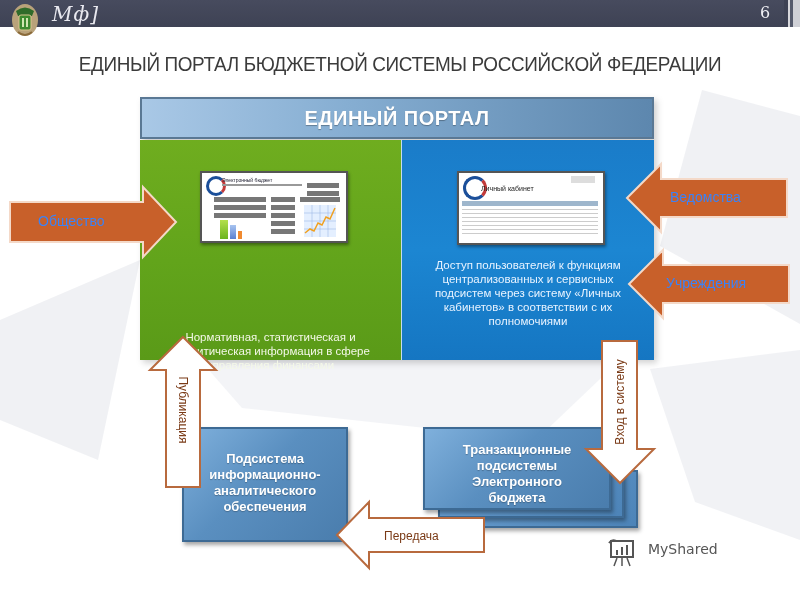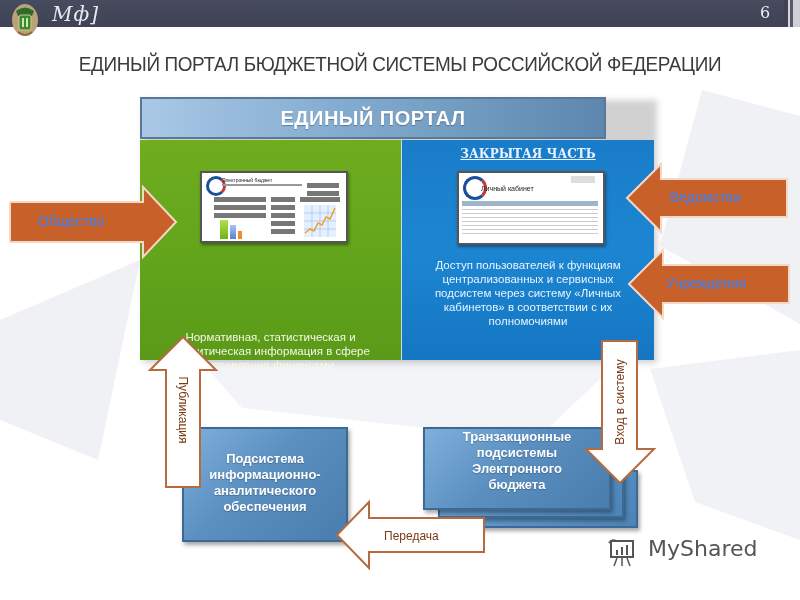--- a/index.html
+++ b/index.html
@@ -31,21 +31,21 @@
       left: 0; top: 50px; width: 800px; text-align: center;
       color: #3b3b3b; font-size: 21px; line-height: 28px; letter-spacing: -0.4px;
       transform: scaleX(0.9); transform-origin: 400px 0;
     }
     
     .facet { background: #eef0f3; opacity: 0.9; }
 
     
     .portal-shadow { left: 143px; top: 100px; width: 514px; height: 263px; background: rgba(0,0,0,0.18); filter: blur(3px); }
     .portal-header {
-      left: 140px; top: 97px; width: 466px; height: 42px; box-sizing: border-box;
+      left: 140px; top: 97px; width: 514px; height: 42px; box-sizing: border-box;
       background: linear-gradient(90deg, #a9c8e6 0%, #86aed2 40%, #5d87ae 100%);
       border: 2px solid #5a7894; color: #fff; text-align: center;
       font-weight: bold; font-size: 20px; line-height: 38px; letter-spacing: 0.5px;
       text-shadow: 0 1px 1px rgba(0,0,0,0.3);
     }
     .open-part {
       left: 140px; top: 140px; width: 261px; height: 220px;
       background: linear-gradient(180deg, #6fad1f 0%, #62a41b 55%, #5a9a18 100%);
     }
     .closed-part {
@@ -95,21 +95,21 @@
       box-shadow: 2px 3px 4px rgba(0,0,0,0.35);
       text-shadow: 0 1px 1px rgba(0,0,0,0.25);
     }
     .subsystem-back {
       position: absolute; box-sizing: border-box;
       background: linear-gradient(135deg, #6aa0d2 0%, #4d84b8 100%);
       border: 2px solid #3d6a94;
       box-shadow: 2px 3px 4px rgba(0,0,0,0.35);
     }
     .watermark {
-      left: 648px; top: 536px; color: #555; font-size: 22px; line-height: 26px;
+      left: 648px; top: 536px; color: #555; font-size: 14px; line-height: 26px;
       font-family: "DejaVu Sans", sans-serif;
     }
   </style>
 </head>
 <body>
 
 <div class="abs facet" style="left:0;top:260px;width:140px;height:200px;clip-path:polygon(0 30%,100% 0,70% 100%,0 80%);"></div>
 <div class="abs facet" style="left:660px;top:90px;width:140px;height:260px;clip-path:polygon(30% 0,100% 10%,100% 90%,0 60%);"></div>
 <div class="abs facet" style="left:200px;top:360px;width:420px;height:80px;clip-path:polygon(0 0,100% 0,80% 100%,10% 60%);background:#f2f3f6;"></div>
 <div class="abs facet" style="left:650px;top:350px;width:150px;height:190px;clip-path:polygon(0 10%,100% 0,100% 100%,30% 80%);background:#f0f1f4;"></div>
@@ -154,21 +154,20 @@
     <svg viewBox="0 0 32 32" style="left:102px;top:32px;width:32px;height:32px;">
       <rect x="0" y="0" width="32" height="32" fill="#e4efff"></rect>
       <path d="M0 8H32M0 16H32M0 24H32M8 0V32M16 0V32M24 0V32" stroke="#9fb9e6" stroke-width="0.6"></path>
       <polyline points="1,28 6,24 10,26 14,18 18,20 22,12 26,14 31,3" stroke="#f0a020" stroke-width="1.5" fill="none"></polyline>
     </svg>
   </div>
   <div class="part-text" style="top:152px;margin-top:38px;">Нормативная, статистическая и аналитическая информация в сфере управления финансами</div>
 </div>
 
 <div class="abs closed-part">
-  <div class="part-title">ЗАКРЫТАЯ ЧАСТЬ</div>
   <div class="thumb" style="left:55px;top:31px;width:144px;height:70px;">
     <div class="ring" style="left:4px;top:3px;width:18px;height:18px;border-color:#1b4f9a #c23a3a #1b4f9a #1b4f9a;"></div>
     <div class="abs" style="left:22px;top:12px;font-size:7px;line-height:8px;color:#222;white-space:nowrap;">Личный кабинет</div>
     <div class="abs" style="left:112px;top:3px;width:24px;height:7px;background:#ddd;"></div>
     <div class="abs" style="left:3px;top:28px;width:136px;height:5px;background:#9eb6cc;"></div>
     <div class="abs" style="left:3px;top:36px;width:136px;height:1px;background:#ccc;"></div>
     <div class="abs" style="left:3px;top:40px;width:136px;height:1px;background:#ccc;"></div>
     <div class="abs" style="left:3px;top:44px;width:136px;height:1px;background:#ccc;"></div>
     <div class="abs" style="left:3px;top:48px;width:136px;height:1px;background:#ccc;"></div>
     <div class="abs" style="left:3px;top:52px;width:136px;height:1px;background:#ccc;"></div>
@@ -192,21 +191,21 @@
   <polygon points="2,36 36,2 36,17 162,17 162,55 36,55 36,70" fill="#c8602a" stroke="#f4d9c8" stroke-width="2"></polygon>
 </svg>
 <div class="arrow-label" style="left:666px;top:274px;">Учреждения</div>
 
 <div class="subsystem" style="left:182px;top:427px;width:166px;height:115px;padding-top:22px;">
   <span style="display:block;padding:0 14px;">Подсистема информационно-аналитического обеспечения</span>
 </div>
 
 <div class="subsystem-back" style="left:452px;top:470px;width:186px;height:58px;"></div>
 <div class="subsystem-back" style="left:438px;top:460px;width:186px;height:58px;"></div>
-<div class="subsystem" style="left:423px;top:427px;width:188px;height:83px;padding-top:0;">
+<div class="subsystem" style="left:423px;top:427px;width:188px;height:83px;padding-top:13px;">
   <span style="display:block;padding:0 18px;">Транзакционные подсистемы Электронного бюджета</span>
 </div>
 
 <svg style="left:148px;top:335px;width:70px;height:155px;" viewBox="0 0 70 155">
   <polygon points="35,2 68,35 52,35 52,152 18,152 18,35 2,35" fill="#ffffff" stroke="#b86a3e" stroke-width="2"></polygon>
 </svg>
 <div class="vertical-text" style="left:183px;top:410px;transform:translate(-50%,-50%) rotate(90deg);">Публикация</div>
 
 <svg style="left:584px;top:339px;width:72px;height:146px;" viewBox="0 0 72 146">
   <polygon points="18,2 53,2 53,110 70,110 36,144 2,110 18,110" fill="#ffffff" stroke="#b86a3e" stroke-width="2"></polygon>

